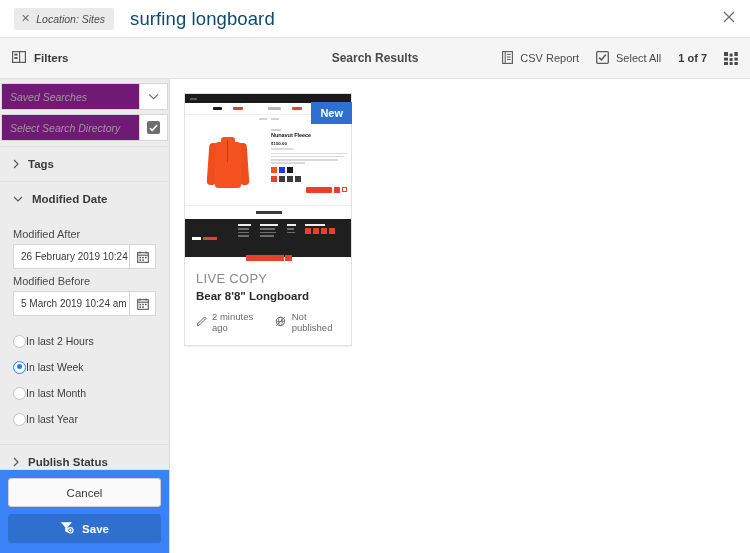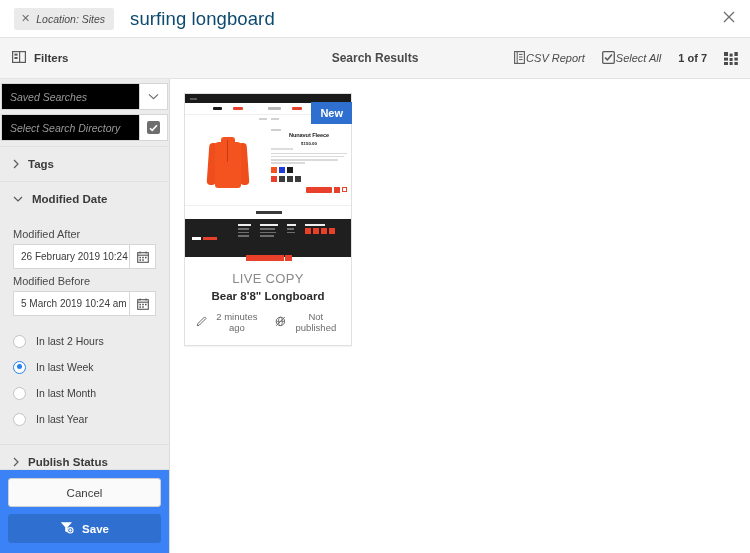--- a/index.html
+++ b/index.html
@@ -54,41 +54,41 @@
   }
   .tb-title {
     position: absolute; left: 0; right: 0; text-align: center;
     font-size: 12px; color: #4a4a4a; font-weight: 600;
     pointer-events: none;
   }
   .tb-right {
     margin-left: auto; display: flex; align-items: center; gap: 17px;
     padding-right: 12px; font-size: 11px; color: #4a4a4a;
   }
-  .tb-item { display: flex; align-items: center; gap: 1px; cursor: pointer; white-space: nowrap; font-style: italic; }
+  .tb-item { display: flex; align-items: center; gap: 7px; cursor: pointer; white-space: nowrap; }
   .tb-count { font-weight: 600; color: #3a3a3a; font-size: 11px; }
 
   
   .body { flex: 1; display: flex; min-height: 0; }
 
   
   .rail {
     width: 170px; min-width: 170px;
     background: #ececec;
     border-right: 1px solid #dcdcdc;
     display: flex; flex-direction: column;
     position: relative;
   }
   .rail-scroll { flex: 1; overflow: hidden; }
 
   .field-row { background: #fff; display: flex; align-items: stretch; height: 27px; }
   .field-row + .field-row { margin-top: 4px; }
   .rail-fields { padding: 4px 1px 0 1px; }
   .fld {
-    flex: 1; border: 1px solid #d6d6d6; background: #000000;
+    flex: 1; border: 1px solid #d6d6d6; background: #701a75;
     display: flex; align-items: center; padding: 0 8px;
     font-size: 10.5px; color: #9a9a9a; font-style: italic;
     overflow: hidden; white-space: nowrap;
   }
   .fld-btn {
     width: 28px; border: 1px solid #d6d6d6; border-left: none;
     background: #fff; display: flex; align-items: center; justify-content: center;
     cursor: pointer; color: #6e6e6e;
   }
   .checkbox-glyph {
@@ -115,21 +115,21 @@
     display: flex; align-items: center; padding: 0 7px;
     font-size: 10px; color: #3a3a3a; white-space: nowrap; overflow: hidden;
   }
   .date-btn {
     width: 26px; background: #fff; border: 1px solid #d6d6d6; border-left: none;
     display: flex; align-items: center; justify-content: center; cursor: pointer; color: #555;
   }
 
   .radios { padding: 8px 0 2px 0; }
   .radio-row {
-    display: flex; align-items: center; gap: 10px;
+    display: flex; align-items: center; 
     height: 26px; cursor: pointer;
     font-size: 10.5px; color: #3d3d3d;
   }
   .radio {
     width: 13px; height: 13px; border-radius: 50%;
     border: 1.5px solid #c3c3c3; background: #fff;
     flex: none; position: relative;
   }
   .radio.on { border-color: #2680eb; }
   .radio.on::after {
@@ -148,21 +148,20 @@
   .btn-save { background: #2f6fd0; border: 1px solid #2f6fd0; color: #fff; font-weight: 600; margin-top: 7px; }
 
   
   .results { flex: 1; background: #fff; padding: 14px 0 0 14px; }
 
   .card {
     width: 168px; background: #fff;
     border: 1px solid #e0e0e0;
     position: relative;
     box-shadow: 0 1px 1px rgba(0,0,0,0.04);
-    text-align: center;
   }
   .badge-new {
     position: absolute; right: -1px; top: 8px;
     background: #2f6fd0; color: #fff;
     font-size: 11px; font-weight: 600;
     padding: 5px 9px; z-index: 3;
   }
   .thumb { height: 167px; overflow: hidden; position: relative; background: #fff; }
 
   

